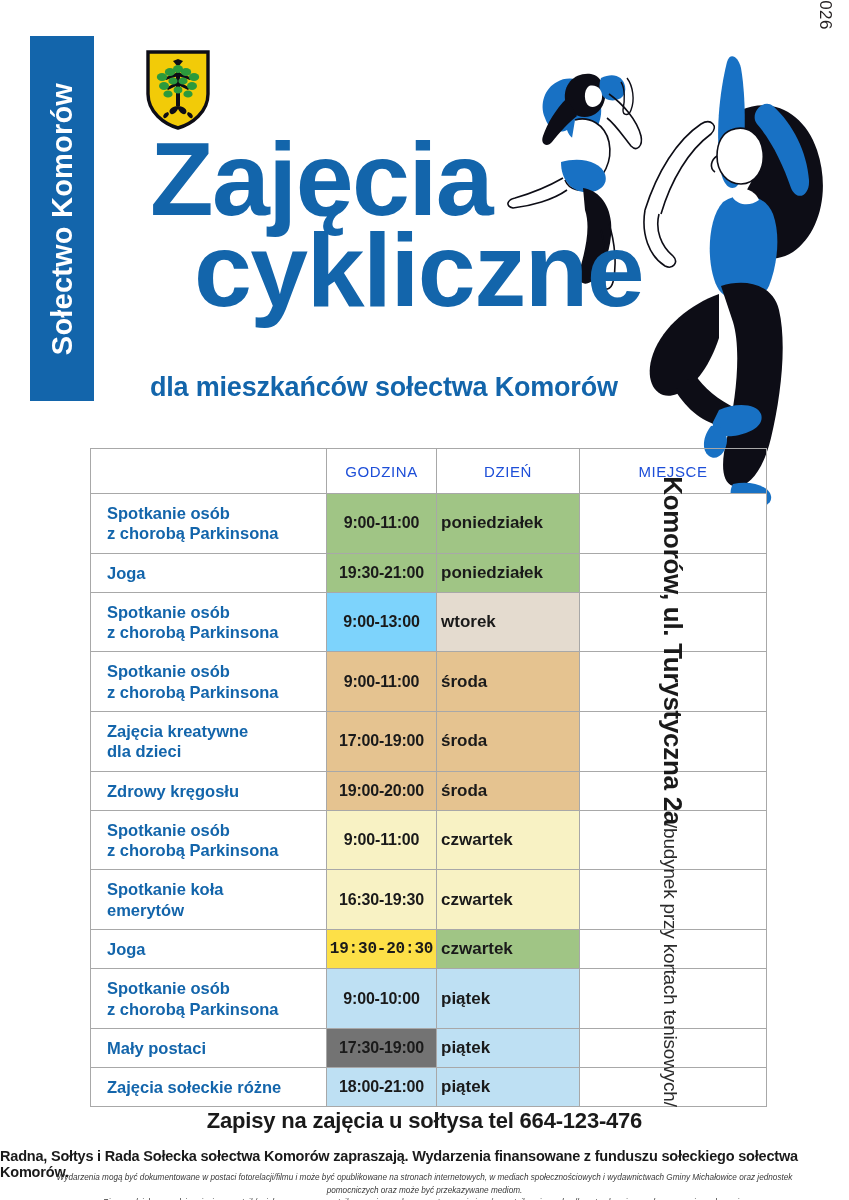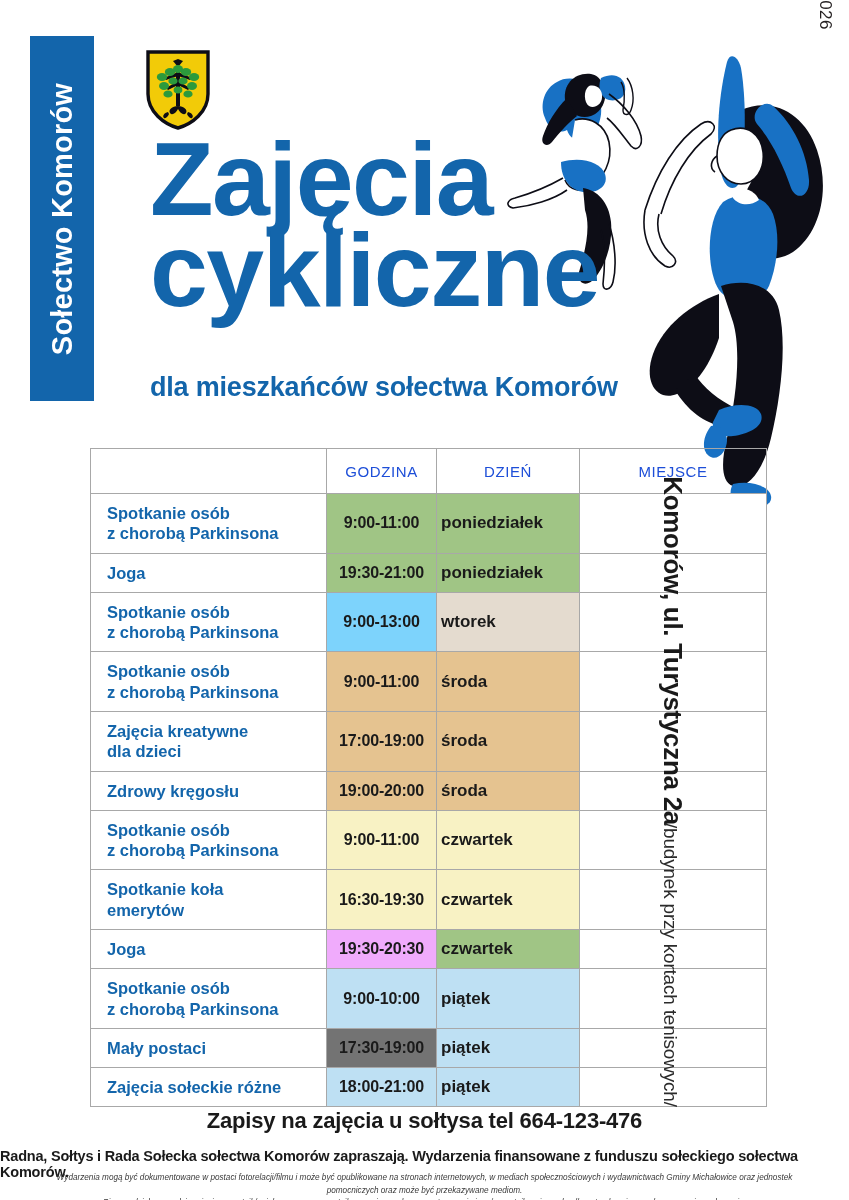--- a/index.html
+++ b/index.html
@@ -67,21 +67,21 @@
   .headline {
     position: absolute;
     left: 150px;
     top: 131px;
     color: #1365ab;
     font-weight: bold;
     line-height: 0.93;
     letter-spacing: -1.5px;
   }
   .headline .l1 { font-size: 104px; display: block; }
-  .headline .l2 { font-size: 104px; display: block; margin-top: -6px; }
+  .headline .l2 { font-size: 104px; display: block; margin-top: -6px; margin-left: 44px; }
   .subhead {
     position: absolute;
     left: 150px;
     top: 372px;
     color: #1365ab;
     font-size: 27px;
     font-weight: bold;
     letter-spacing: -0.2px;
   }
 
@@ -408,21 +408,21 @@
           <td class="place-cell"></td>
         </tr>
         <tr>
           <td class="name">Spotkanie koła<br>emerytów</td>
           <td class="time" style="background: rgb(248, 242, 196);">16:30-19:30</td>
           <td class="day" style="background: rgb(248, 242, 196);">czwartek</td>
           <td class="place-cell"></td>
         </tr>
         <tr>
           <td class="name">Joga</td>
-          <td class="time" style="background: #f0abfc;">19:30-20:30</td>
+          <td class="time" style="background: #fde047; font-family: Liberation Mono, monospace;">19:30-20:30</td>
           <td class="day" style="background: rgb(160, 197, 133);">czwartek</td>
           <td class="place-cell"></td>
         </tr>
         <tr>
           <td class="name">Spotkanie osób<br>z chorobą Parkinsona</td>
           <td class="time" style="background: rgb(190, 224, 243);">9:00-10:00</td>
           <td class="day" style="background: rgb(190, 224, 243);">piątek</td>
           <td class="place-cell"></td>
         </tr>
         <tr>

